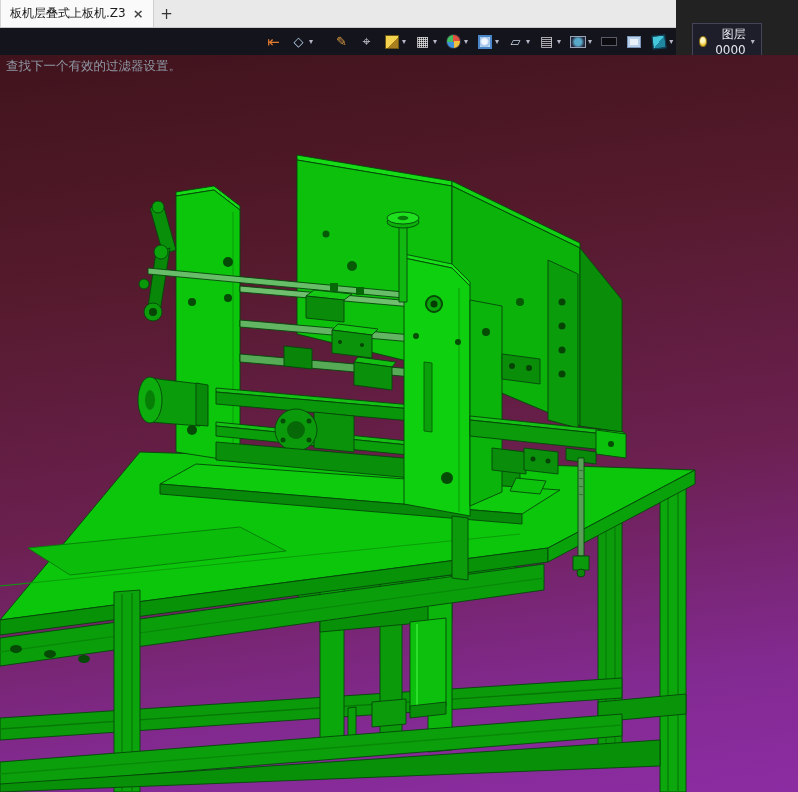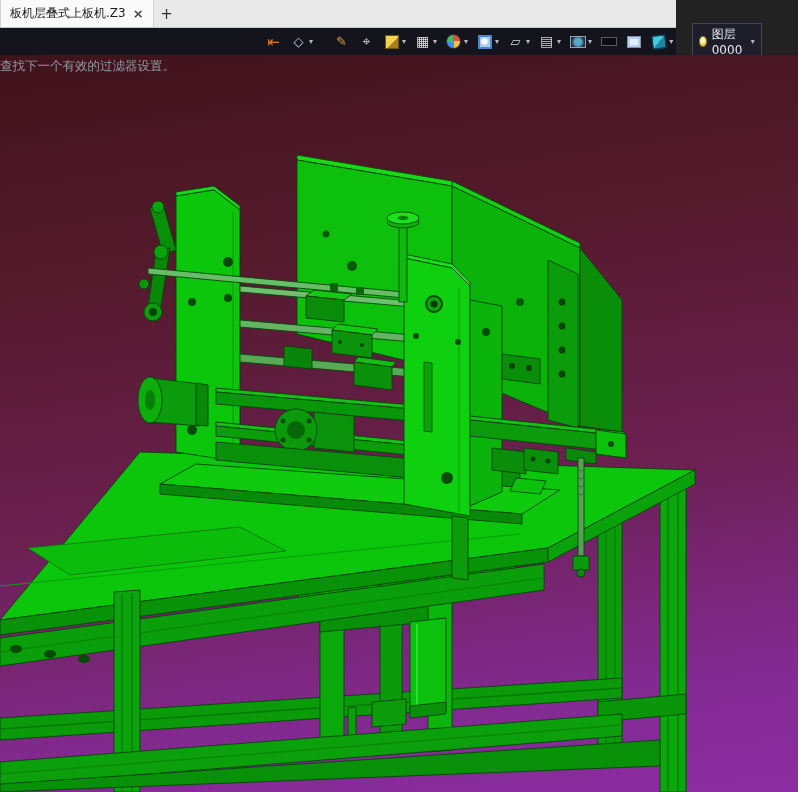--- a/index.html
+++ b/index.html
@@ -56,30 +56,30 @@
   .shape-zoom{width:14px;height:14px;border:2px solid #4a86c8;background:radial-gradient(circle at 45% 45%,#f0f6ff 0 35%,#9cc0e8 60%,#d8e8f8 100%);box-sizing:border-box;}
   .shape-screen{width:16px;height:12px;border:1px solid #9aa2b8;background:radial-gradient(circle,#58a8c8 0 40%,#252a3e 75%);box-sizing:border-box;}
   .shape-blackrect{width:16px;height:9px;background:#0c0c10;border:1px solid #5a5a66;box-sizing:border-box;}
   .shape-panel{width:14px;height:12px;background:#e8f0fa;border:1px solid #7a94b8;box-shadow:inset 0 0 0 2px #b8d0ea;box-sizing:border-box;}
   .shape-viewcube{width:14px;height:14px;background:linear-gradient(135deg,#46c8dc 0 50%,#1f88a0 50% 100%);border:1px solid #10435a;transform:rotate(-6deg);box-sizing:border-box;}
   .shape-bulb{width:11px;height:11px;border-radius:50%;background:radial-gradient(circle at 40% 35%,#fff6c0 0 30%,#ecc52e 75%);border:1px solid #96781a;box-sizing:border-box;}
 
   .layer-combo{
     margin-left:auto;margin-right:4px;display:flex;align-items:center;gap:5px;
     background:#1e1e2a;border:1px solid #44445a;padding:2px 6px;
-    color:#e6e6ee;font-size:12px;
+    color:#e6e6ee;font-size:12px;text-align:right;
   }
 
   
   .viewport{
     position:relative;width:798px;height:737px;overflow:hidden;
     background:linear-gradient(172deg,#40131c 0%,#551a2c 28%,#6b2050 58%,#832a92 85%,#8c2ca2 100%);
   }
   .status-text{
-    position:absolute;top:3px;left:0;font-size:12.5px;color:#8e98a4;z-index:3;
+    position:absolute;top:3px;left:6px;font-size:12.5px;color:#8e98a4;z-index:3;
   }
   .viewport svg{position:absolute;top:0;left:0;z-index:1;}
 </style>
 </head>
 <body>
 
 <div class="app">
 
   <div class="tabbar">
     <div class="tab">

